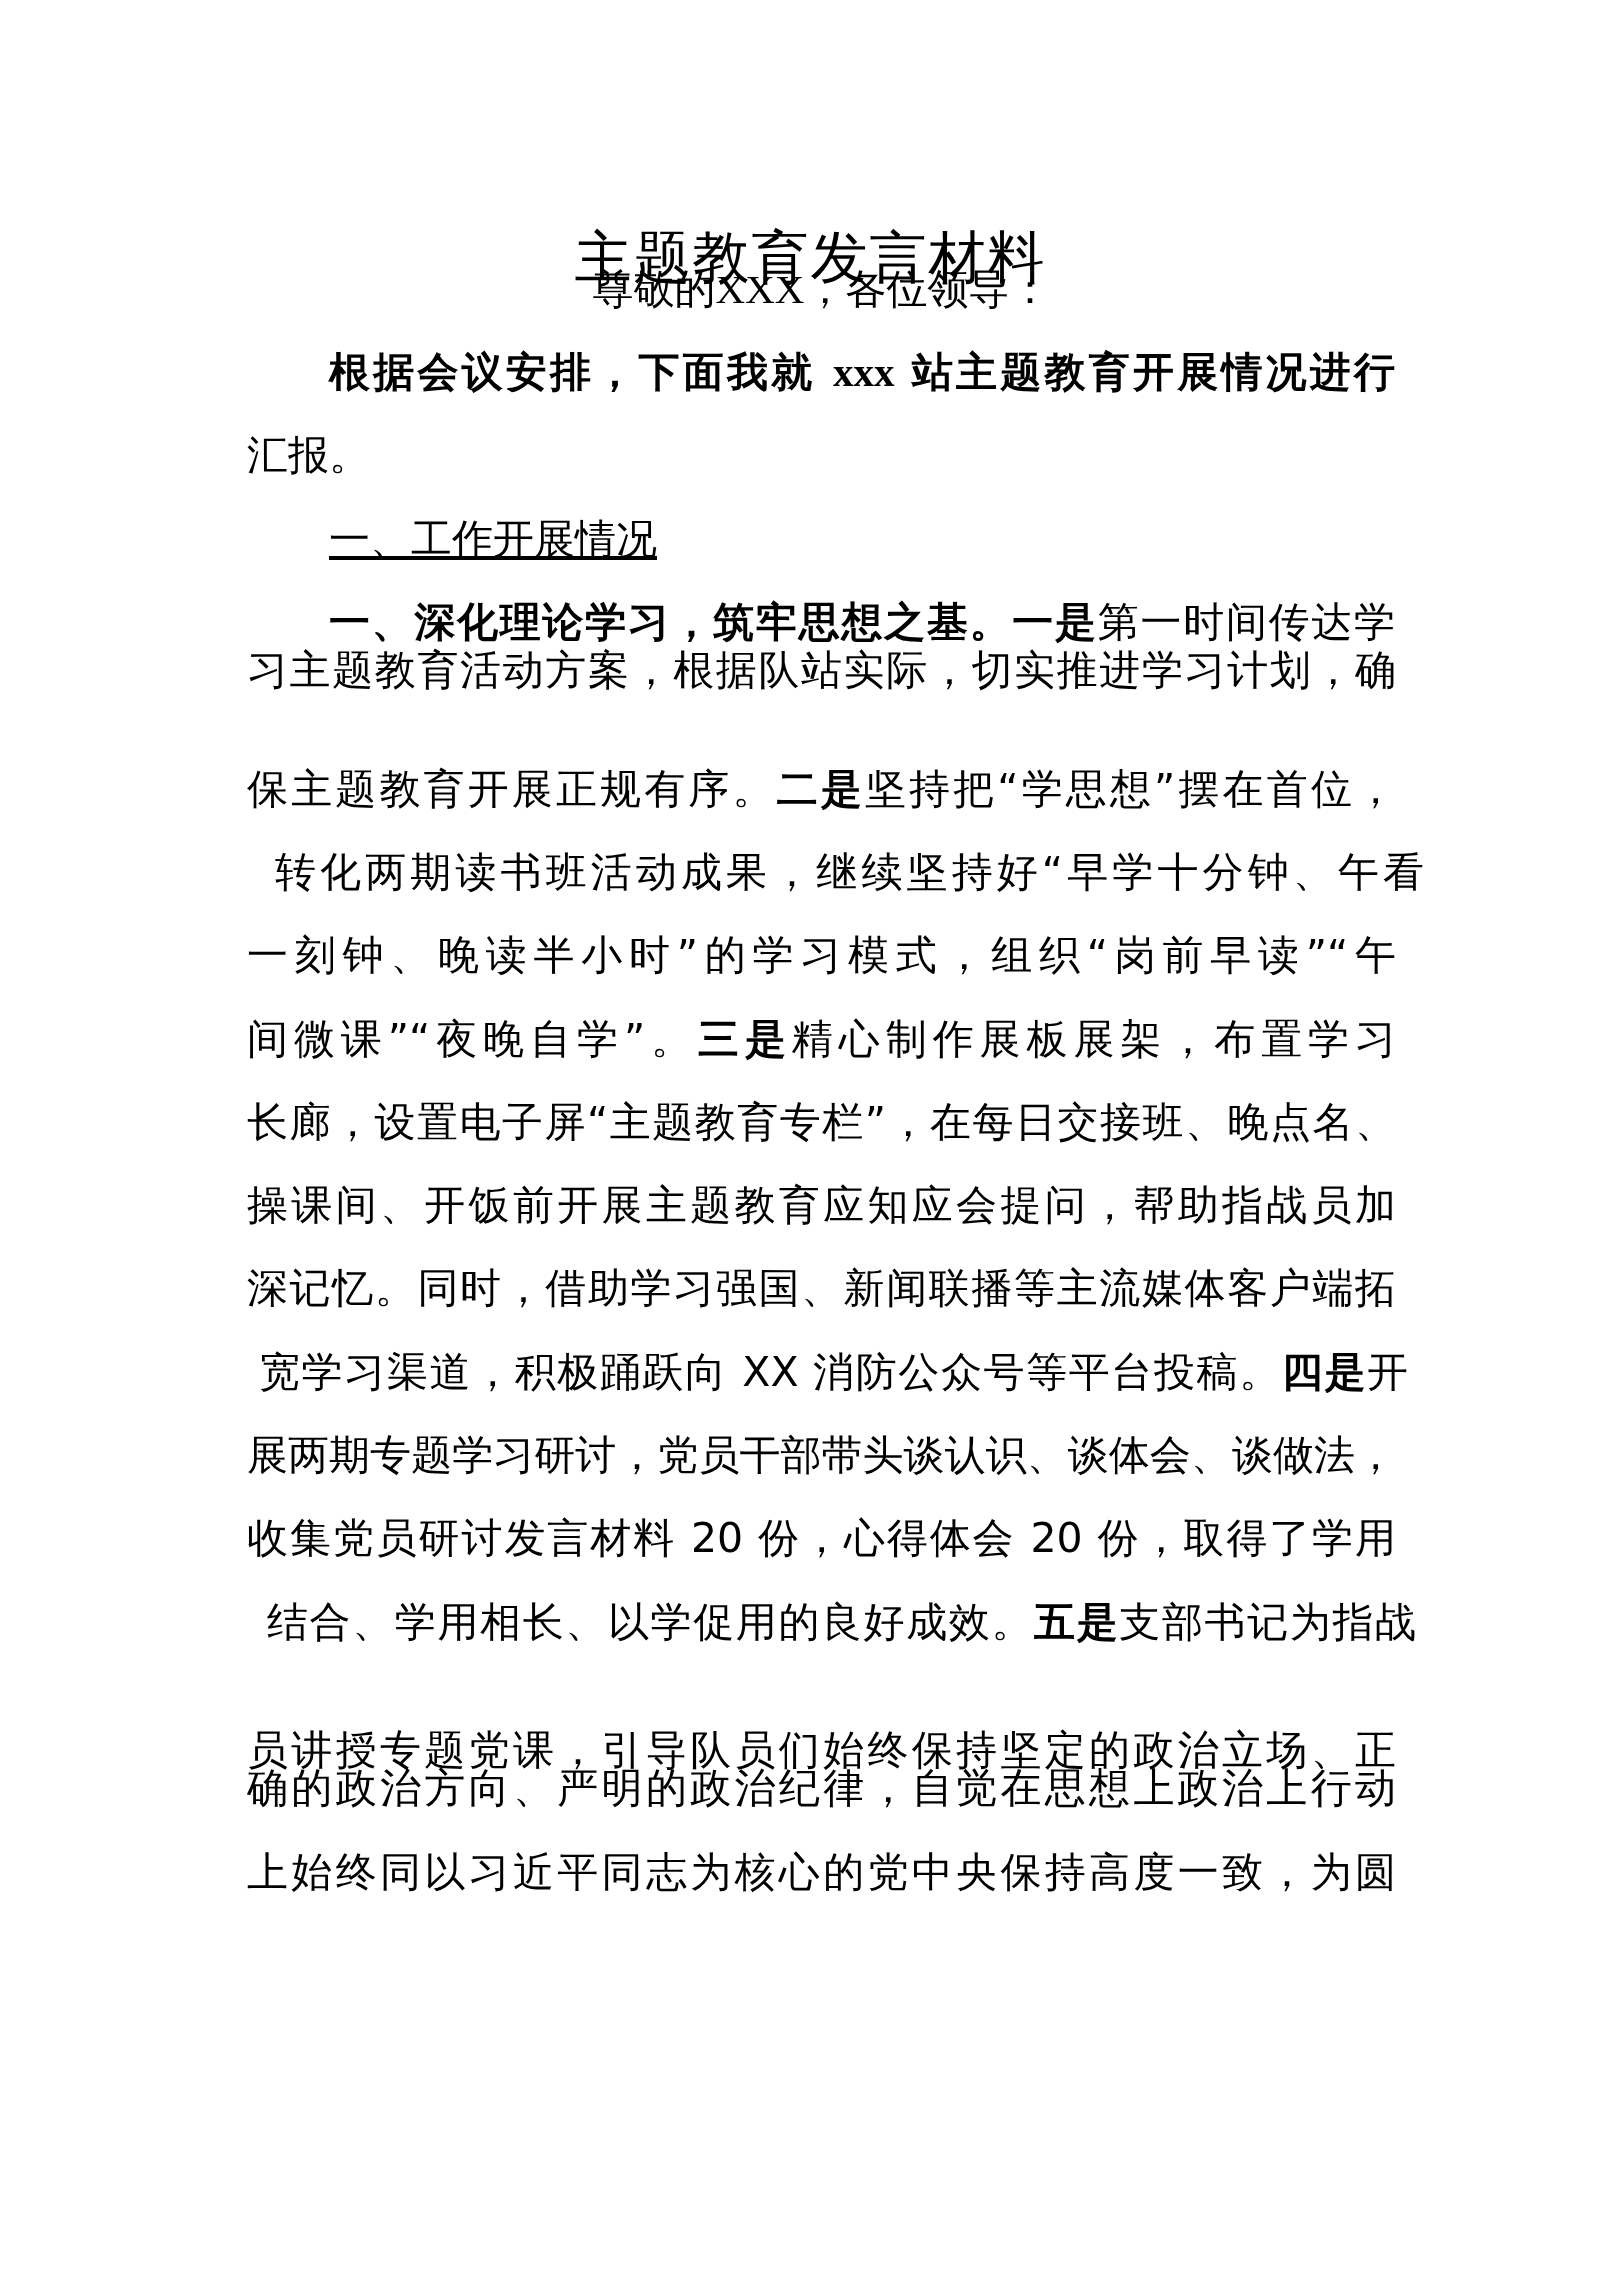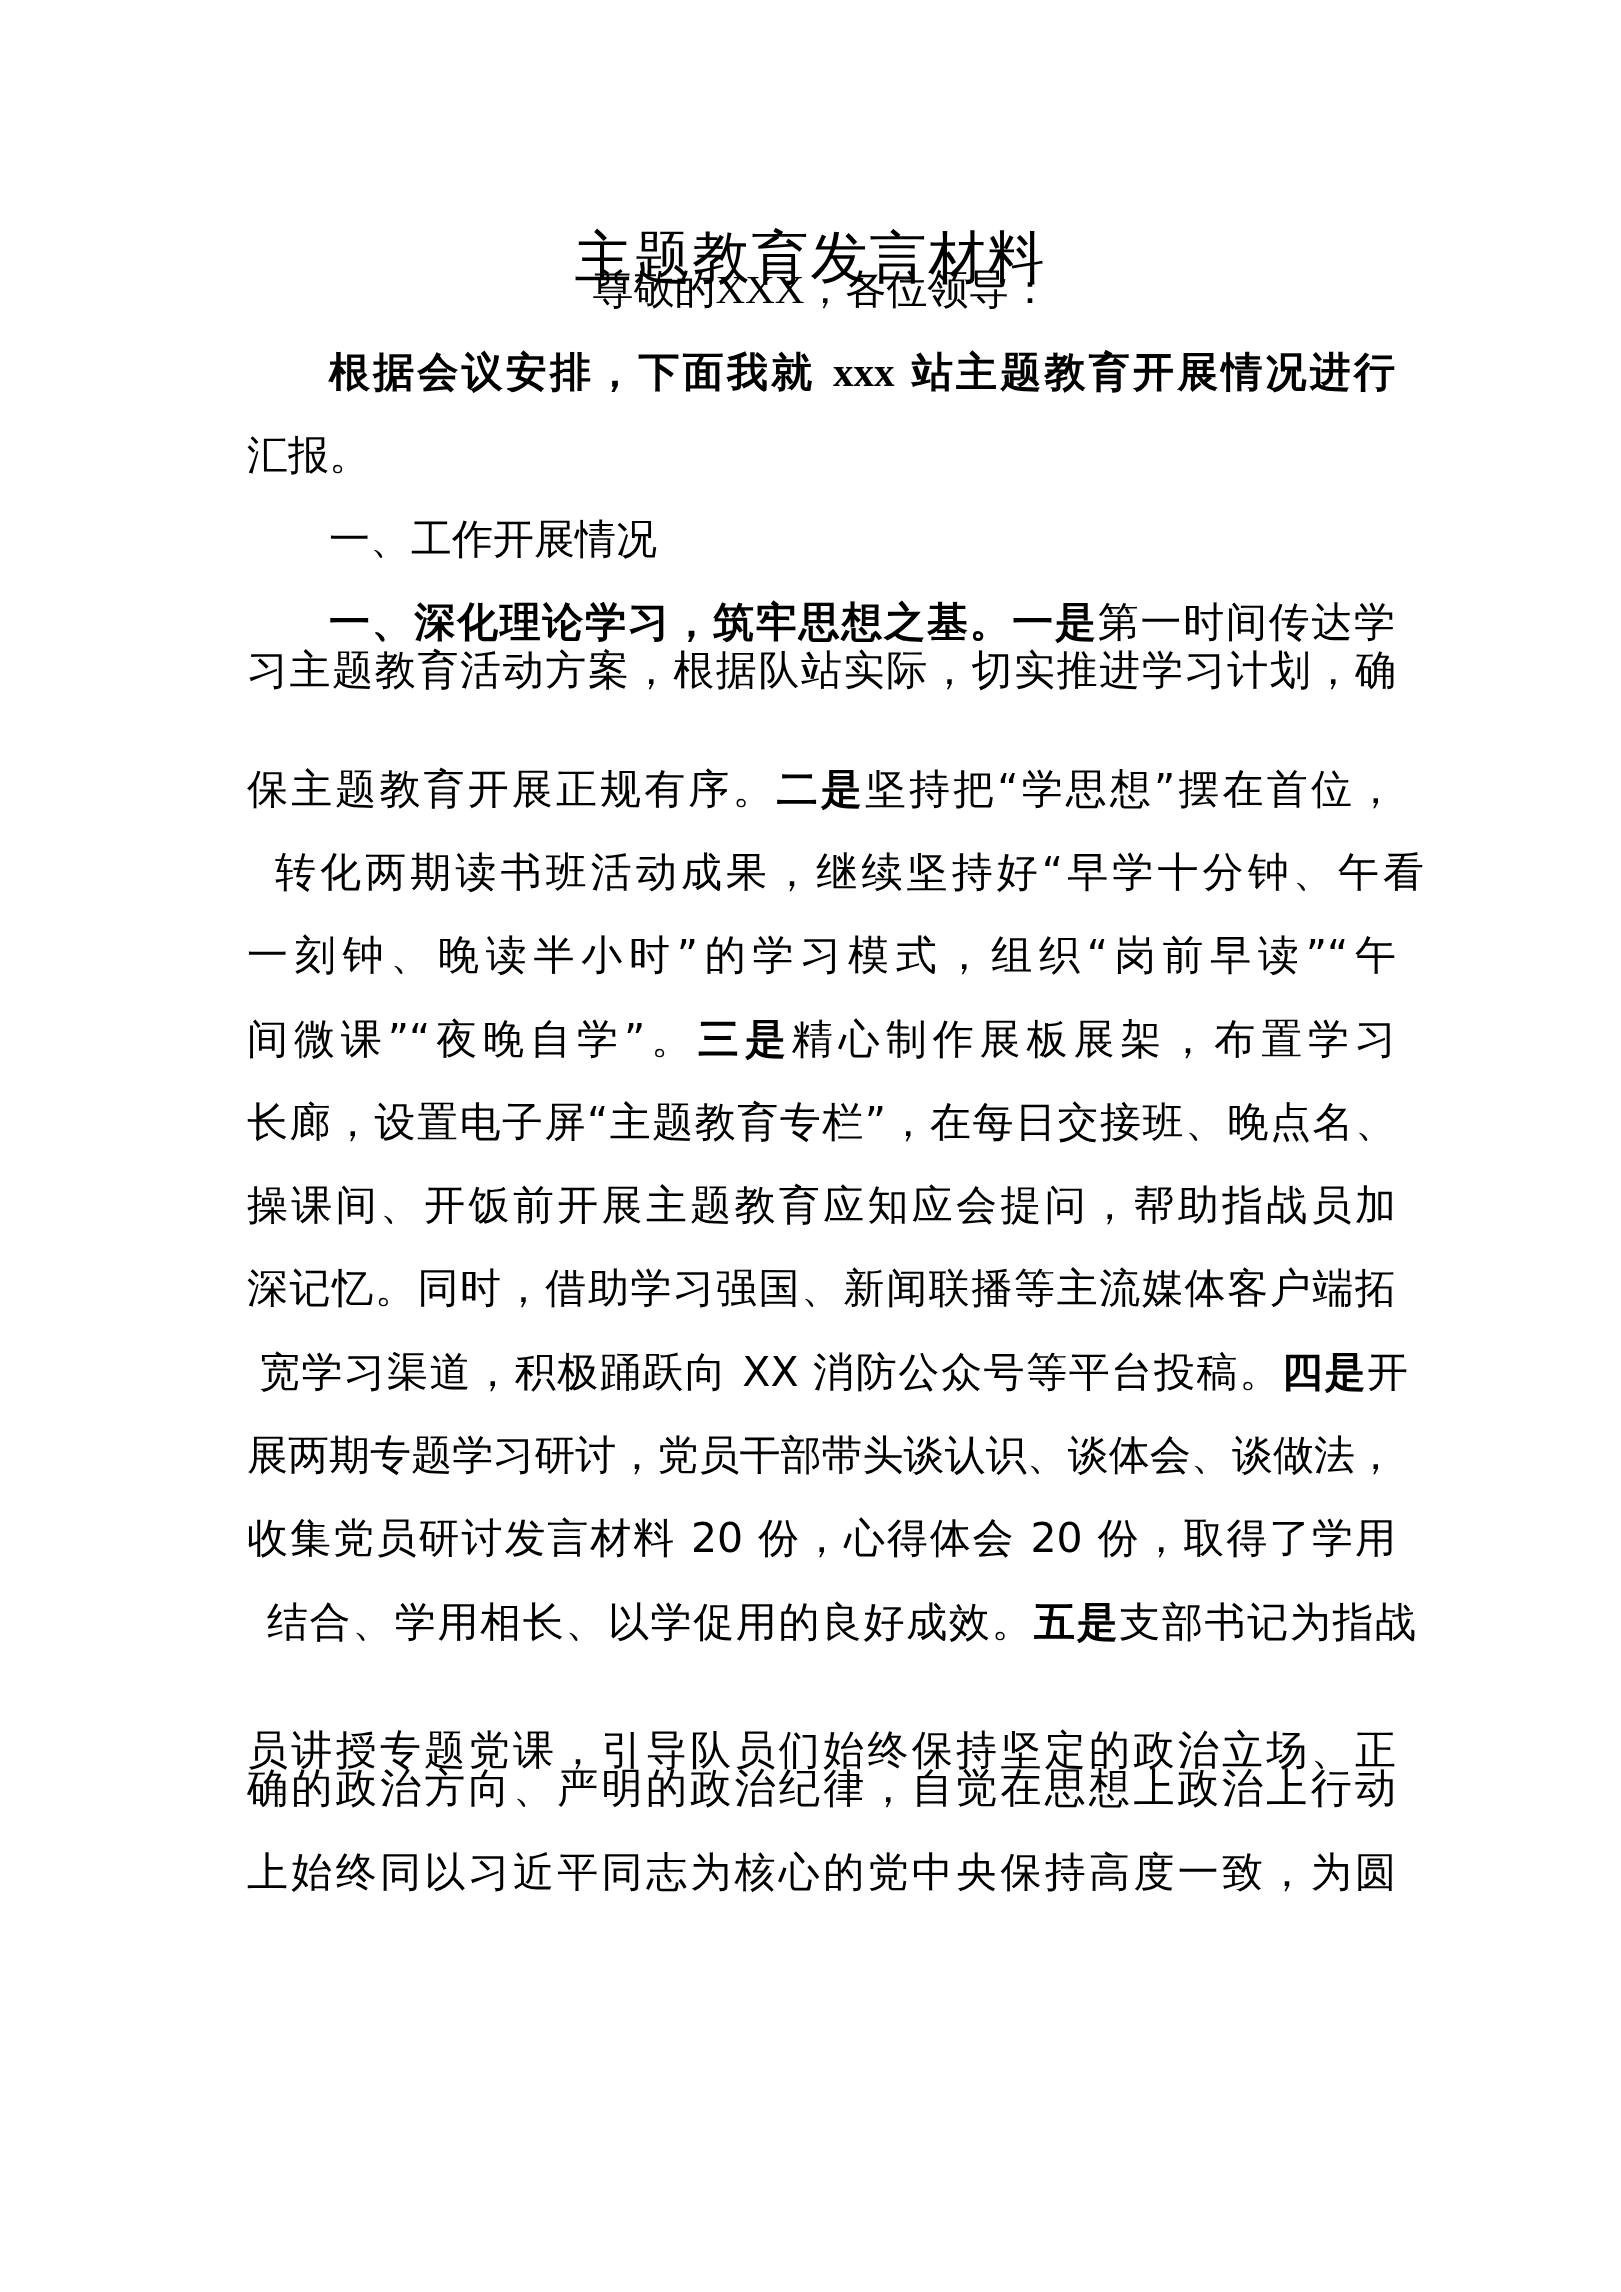--- a/index.html
+++ b/index.html
@@ -22,21 +22,21 @@
 
   <div class="line" style="top:260px;text-align:center;">
     <span>尊敬的</span><span class="serif">XXX</span><span>，各位领导：</span>
   </div>
 
   <div class="line indent justify" style="top:343px;font-weight:bold;">
     <span>根据会议安排，下面我就</span> <span class="serif">xxx</span> <span>站主题教育开展情况进行</span>
   </div>
   <div class="line" style="top:426px;">汇报。</div>
 
-  <div class="line indent" style="top:510px;">一、工作开展情况</div>
+  <div class="line indent" style="top:510px;text-decoration:underline;">一、工作开展情况</div>
 
   <div class="line indent justify" style="top:593px;">
     <b>一、深化理论学习，筑牢思想之基。</b><b>一是</b><span>第一时间传达学</span>
   </div>
   <div class="line justify" style="top:641px;">习主题教育活动方案，根据队站实际，切实推进学习计划，确</div>
   <div class="line justify" style="top:760px;">
     <span>保主题教育开展正规有序。</span><b>二是</b><span>坚持把“学思想”摆在首位，</span>
   </div>
   <div class="line justify" style="top:843px;margin-left:28px;">转化两期读书班活动成果，继续坚持好“早学十分钟、午看</div>
   <div class="line justify" style="top:926px;">一刻钟、晚读半小时”的学习模式，组织“岗前早读”“午</div>

